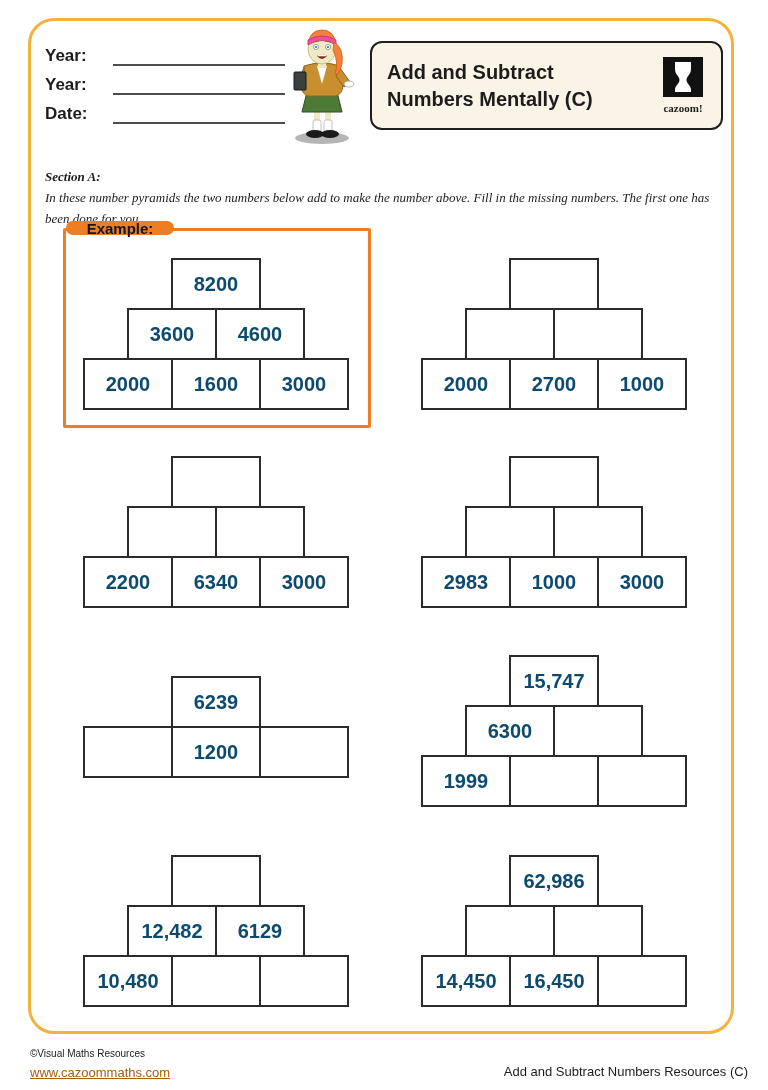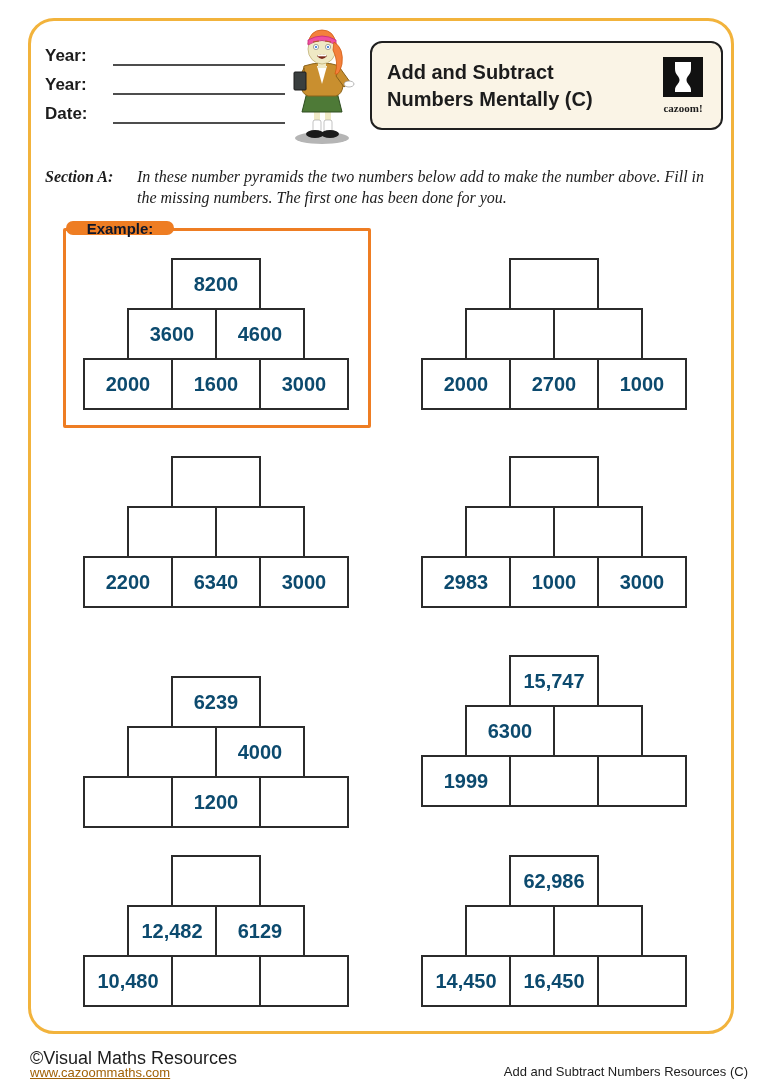--- a/index.html
+++ b/index.html
@@ -17,42 +17,42 @@
   .title-box{position:absolute;left:370px;top:41px;width:353px;height:89px;
         background:#FAF4E6;border:2px solid #1f1f1f;border-radius:12px;
         box-sizing:border-box;display:flex;align-items:center;gap:40px;}
   .title-text{margin-left:15px;font-weight:bold;font-size:20px;line-height:27px;flex:1;}
   .logo{width:44px;margin-right:16px;text-align:center;}
   .logo-sq{width:40px;height:40px;margin:0 auto;}
   .logo-word{font-family:"Liberation Serif",serif;font-weight:bold;font-size:11px;margin-top:1px;}
 
   
   .section{position:absolute;left:45px;top:166px;width:672px;display:flex;
-        font-family:"Liberation Serif",serif;font-style:italic;font-size:16px;line-height:21px;}
+        font-family:"Liberation Serif",serif;font-style:italic;font-size:13px;line-height:21px;flex-direction:column;}
   .section-label{font-weight:bold;width:92px;flex:none;}
   .section-instr{flex:1;}
 
   
   .example-frame{position:absolute;left:63px;top:228px;width:308px;height:200px;
         border:3px solid #EE7D23;box-sizing:border-box;border-radius:2px;}
   .example-tab{position:absolute;left:66px;top:221px;width:108px;height:14px;
         background:#EE7D23;color:#0f172a;font-weight:bold;font-size:15px;
         border-radius:9px;display:flex;align-items:center;justify-content:center;z-index:2;}
 
   
   .pyramid{position:absolute;width:268px;}
   .prow{display:flex;justify-content:center;}
   .prow + .prow{margin-top:-2px;}
   .pbox{width:90px;height:52px;border:2px solid #2b2b2b;box-sizing:border-box;background:#fff;
         display:flex;align-items:center;justify-content:center;
         font-weight:bold;font-size:20px;color:#0c4a6e;}
   .pbox + .pbox{margin-left:-2px;}
 
   
-  .footer-copy{position:absolute;left:30px;top:1048px;font-size:18px;}
+  .footer-copy{position:absolute;left:30px;top:1048px;font-size:10px;}
   .footer-link{position:absolute;left:30px;top:1065px;font-size:13px;color:#a16207;
         text-decoration:underline;}
   .footer-right{position:absolute;right:20px;top:1064px;font-size:13px;}
 
   .girl{position:absolute;left:284px;top:24px;width:76px;height:122px;}
 </style>
 </head>
 <body>
 
 <div class="page">
@@ -178,24 +178,20 @@
         <div class="pbox">1000</div>
         <div class="pbox">3000</div>
       </div>
     </div>
   <div class="pyramid" style="left:82px;top:676px;">
       <div class="prow">
         <div class="pbox">6239</div>
       </div>
       <div class="prow">
         <div class="pbox"></div>
-        <div class="pbox">4000</div>
-      </div>
-      <div class="prow">
-        <div class="pbox"></div>
         <div class="pbox">1200</div>
         <div class="pbox"></div>
       </div>
     </div>
   <div class="pyramid" style="left:420px;top:655px;">
       <div class="prow">
         <div class="pbox">15,747</div>
       </div>
       <div class="prow">
         <div class="pbox">6300</div>

